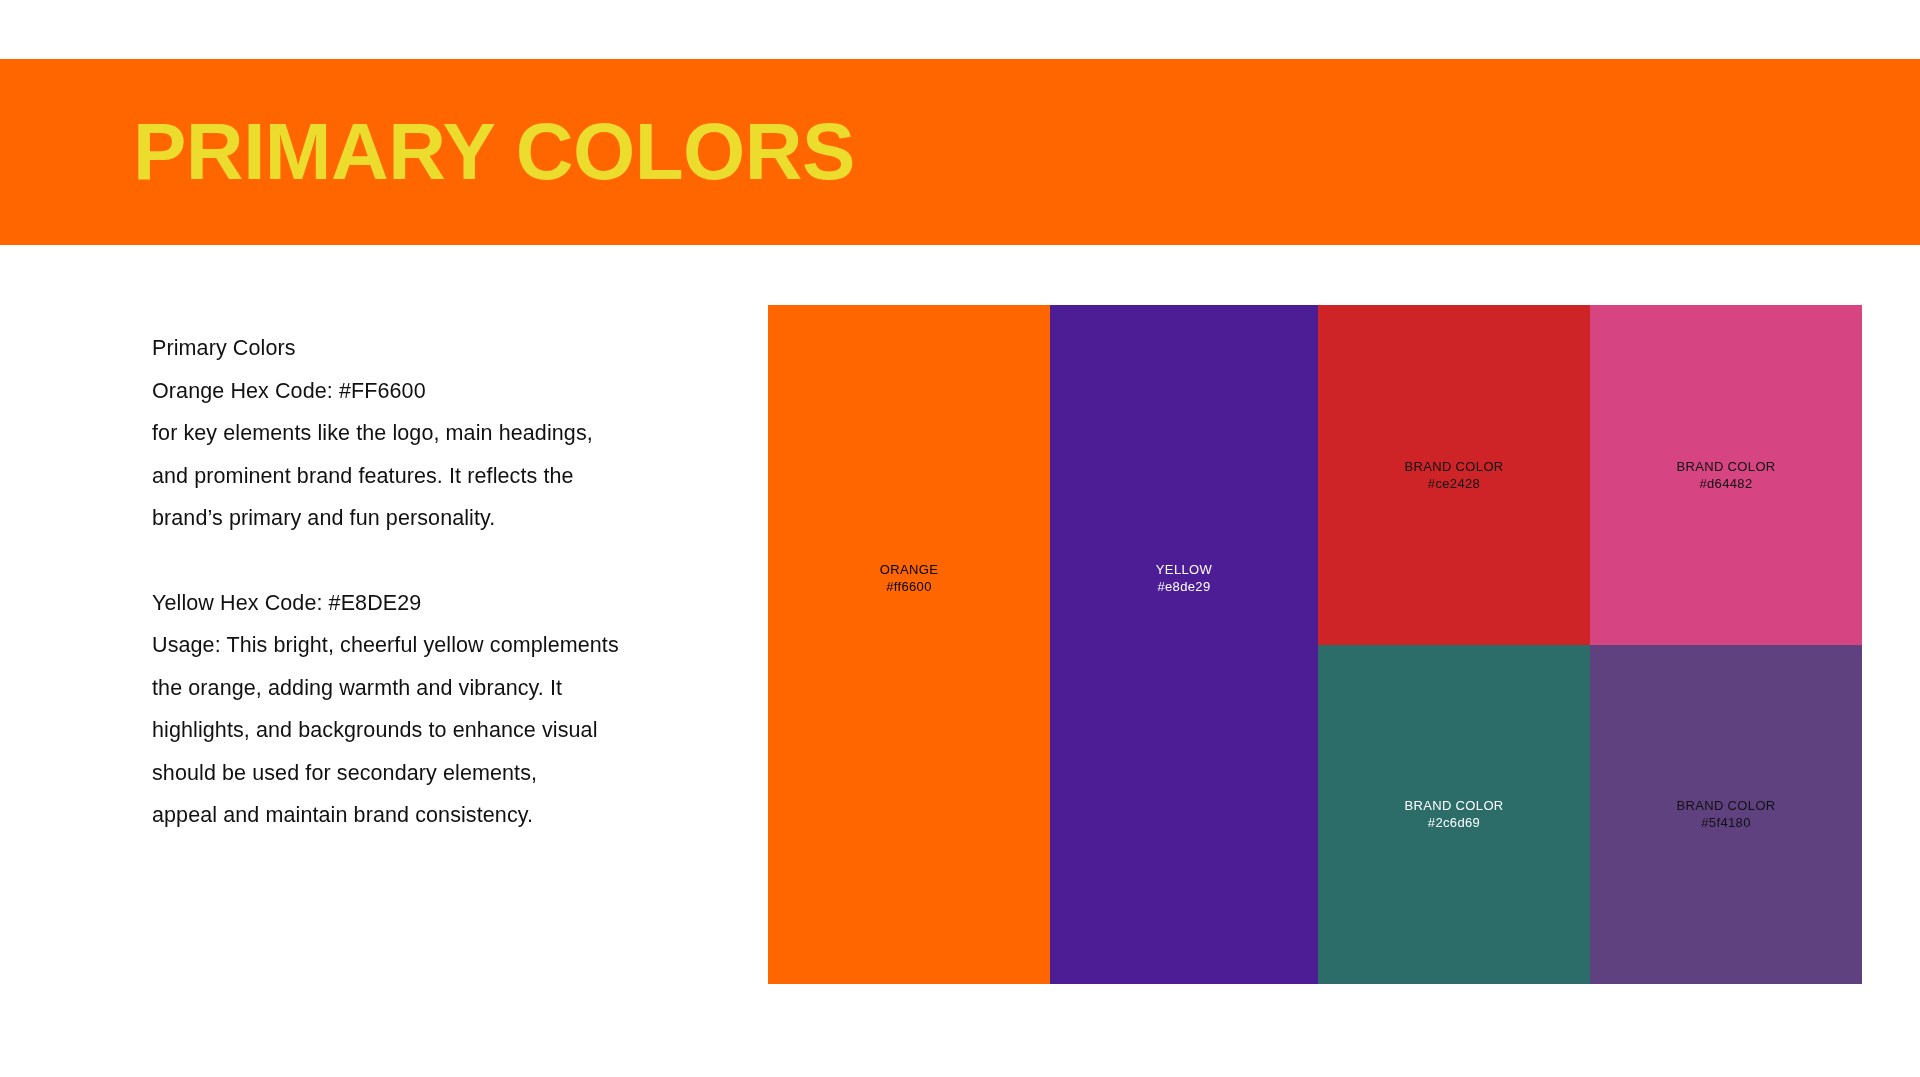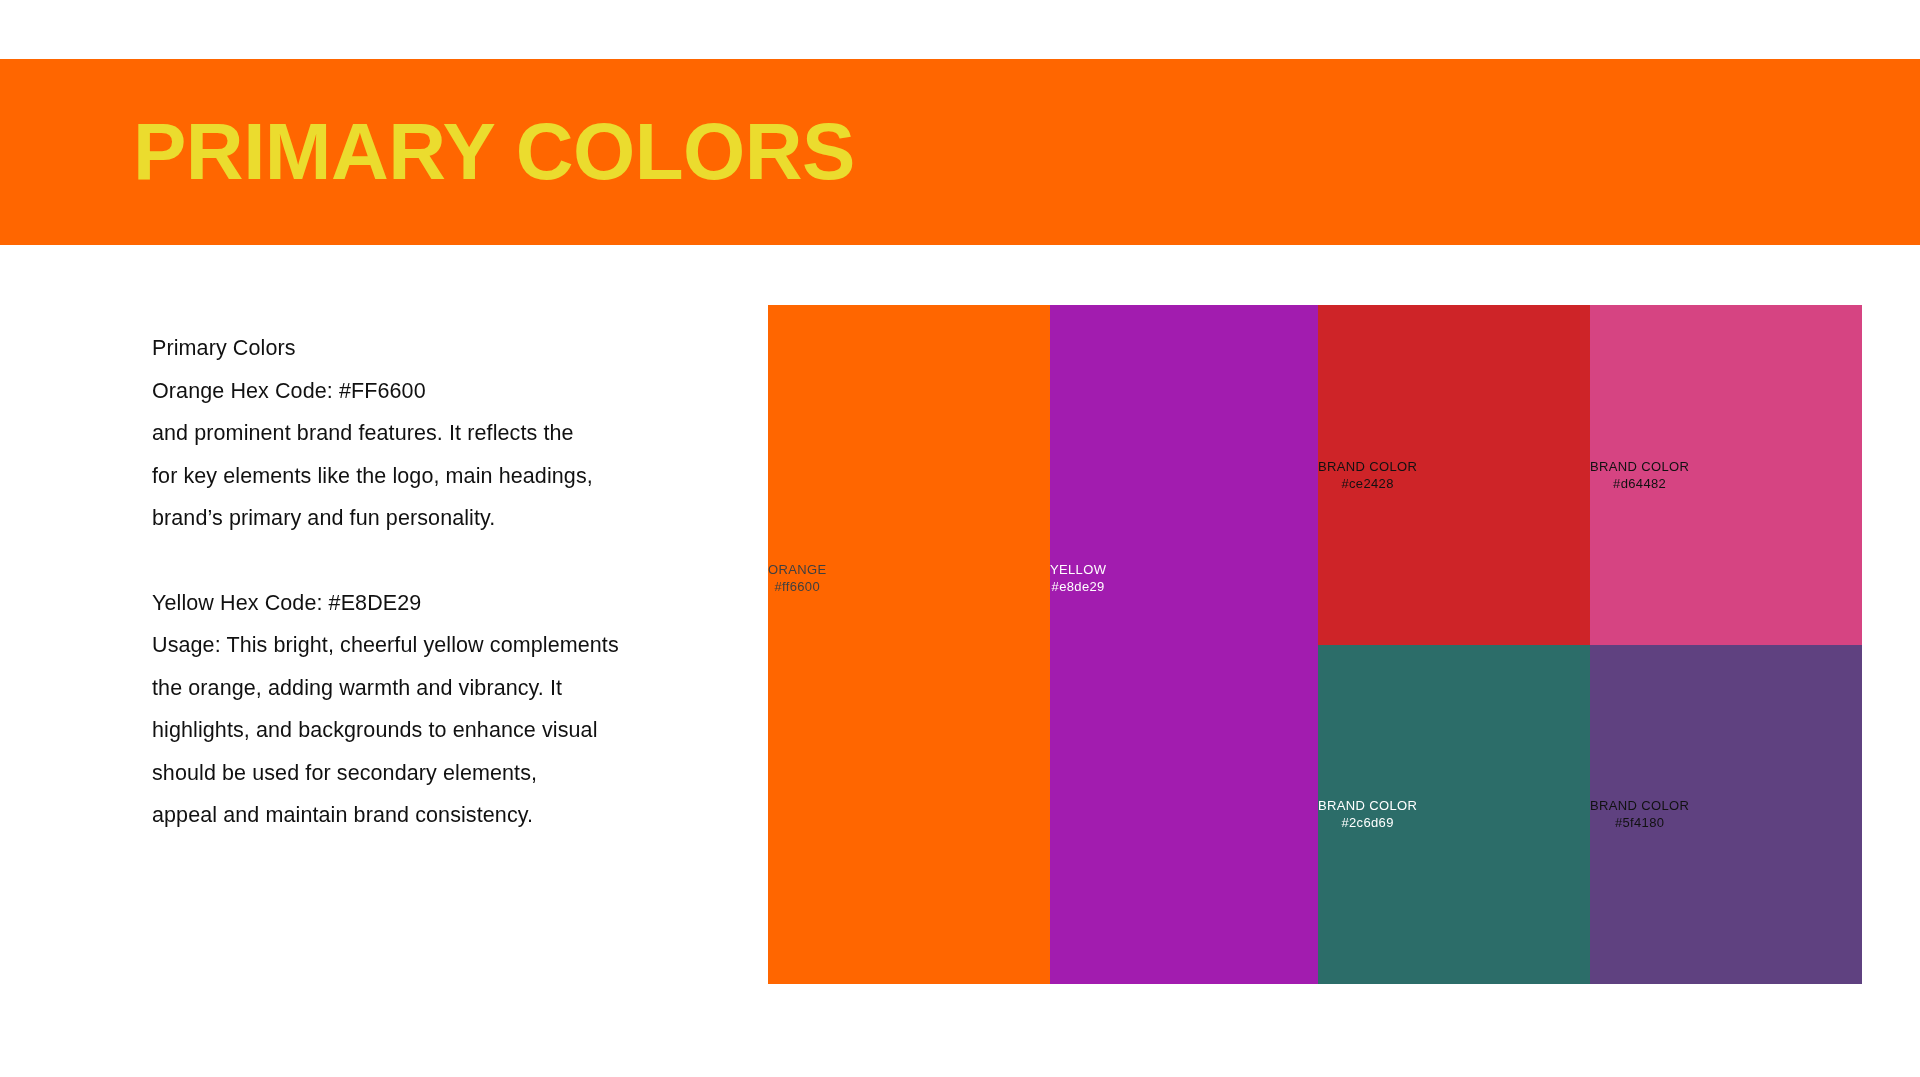--- a/index.html
+++ b/index.html
@@ -75,21 +75,21 @@
   .col-yellow { width: 268px; }
   .col-split  { width: 272px; }
   .col-split2 { width: 272px; }
 
   .swatch {
     position: relative;
     width: 100%;
     height: 100%;
     display: flex;
     align-items: center;
-    justify-content: flex-start;
+    justify-content: center;
   }
   .swatch-half { height: 50%; }
 
   .swatch-label {
     text-align: center;
     font-size: 13px;
     line-height: 17px;
     font-weight: 400;
     letter-spacing: 0.35px;
   }
@@ -103,45 +103,45 @@
 </head>
 <body>
 
 <div class="header-band" style="background-color: rgb(255, 102, 0);">
   <h1 class="header-title" style="color: rgb(235, 220, 46);">PRIMARY COLORS</h1>
 </div>
 
 <div class="text-column">
   <div class="text-line">Primary Colors</div>
   <div class="text-line">Orange Hex Code: #FF6600</div>
+  <div class="text-line">for key elements like the logo, main headings,</div>
   <div class="text-line">and prominent brand features. It reflects the</div>
-  <div class="text-line">for key elements like the logo, main headings,</div>
   <div class="text-line">brand’s primary and fun personality.</div>
   <div class="para-gap"></div>
   <div class="text-line">Yellow Hex Code: #E8DE29</div>
   <div class="text-line">Usage: This bright, cheerful yellow complements</div>
   <div class="text-line">the orange, adding warmth and vibrancy. It</div>
   <div class="text-line">highlights, and backgrounds to enhance visual</div>
   <div class="text-line">should be used for secondary elements,</div>
   <div class="text-line">appeal and maintain brand consistency.</div>
 </div>
 
 <div class="swatch-grid">
 
   <div class="swatch-col col-orange">
     <div class="swatch swatch-primary" style="background-color: rgb(255, 102, 0);">
-      <div class="swatch-label" style="color: #404040;">
+      <div class="swatch-label" style="color: #000000;">
         <span class="label-name">ORANGE</span>
         <span class="label-hex">#ff6600</span>
       </div>
     </div>
   </div>
 
   <div class="swatch-col col-yellow">
-    <div class="swatch swatch-primary" style="background-color: #a21caf;">
+    <div class="swatch swatch-primary" style="background-color: #4c1d95;">
       <div class="swatch-label" style="color: rgb(255, 255, 255);">
         <span class="label-name">YELLOW</span>
         <span class="label-hex">#e8de29</span>
       </div>
     </div>
   </div>
 
   <div class="swatch-col col-split">
     <div class="swatch swatch-half" style="background-color: rgb(206, 36, 40);">
       <div class="swatch-label" style="color: rgb(17, 17, 17);">

